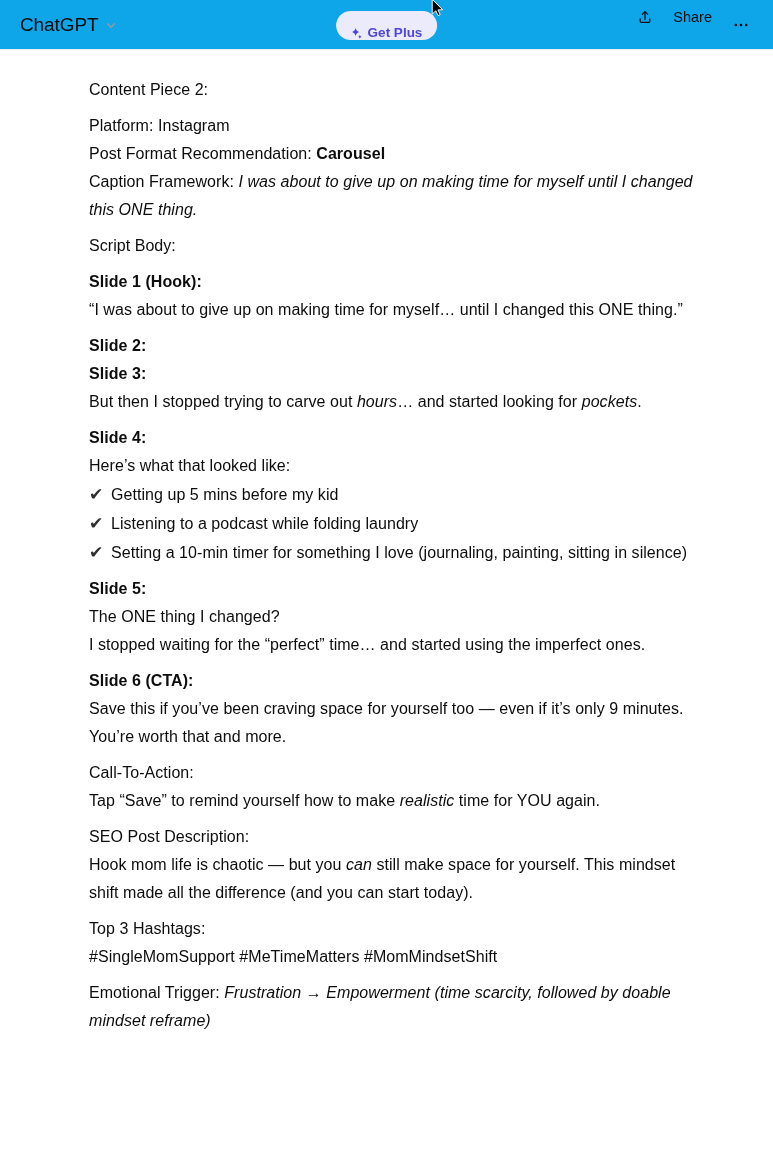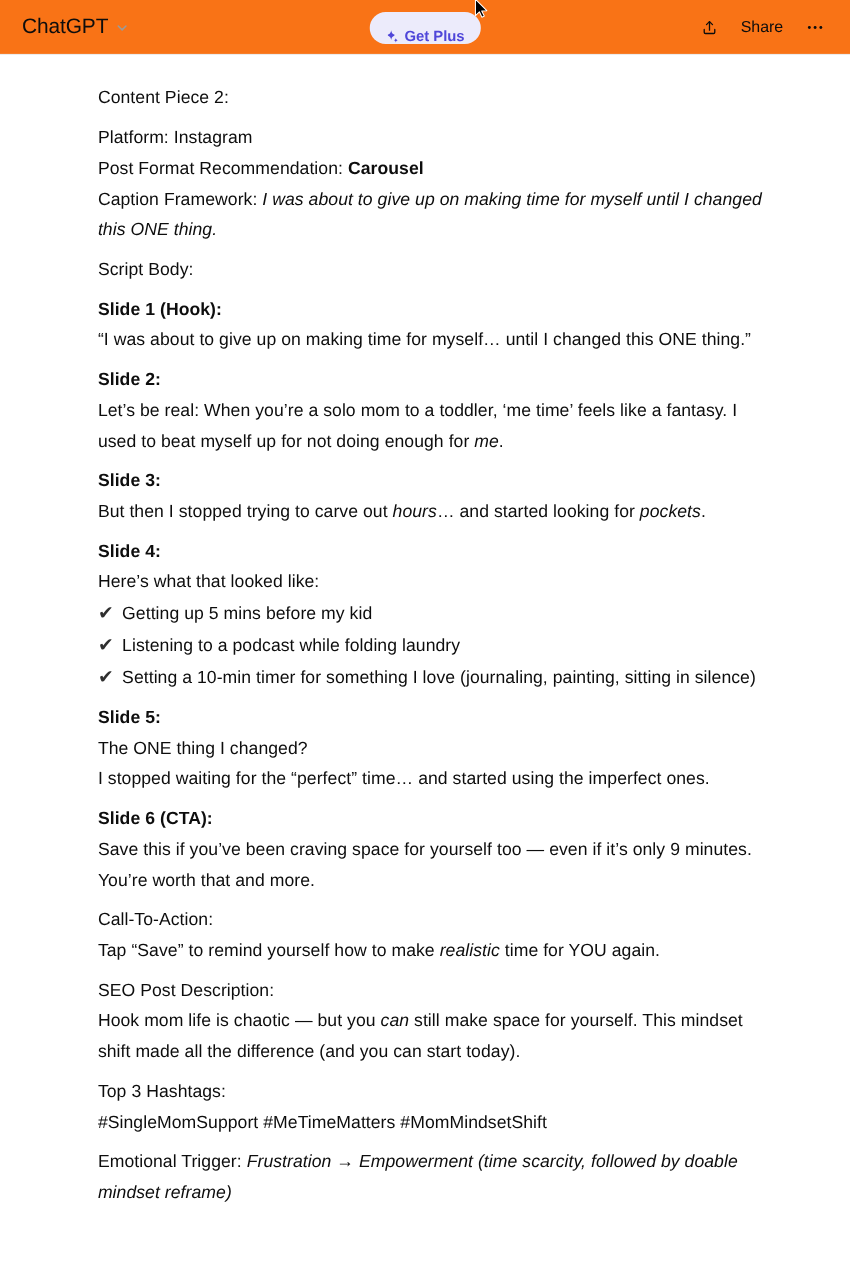--- a/index.html
+++ b/index.html
@@ -15,21 +15,21 @@
     color: #0d0d0d;
     position: relative;
   }
 
   
   .topbar {
     position: relative;
     height: 50px;
     box-sizing: border-box;
     border-bottom: 1px solid #ececec;
-    background: #f97316;
+    background: #0ea5e9;
     display: flex;
     align-items: center;
     padding: 0 16px;
   }
   .brand {
     display: flex;
     align-items: center;
     gap: 5px;
     padding: 4px 8px 4px 4px;
     border-radius: 8px;
@@ -82,21 +82,21 @@
   .sparkle svg { display: block; }
 
   .right-actions {
     display: flex;
     align-items: center;
     gap: 4px;
     margin-left: auto;
   }
   .share-btn {
     display: inline-flex;
-    align-items: center;
+    align-items: flex-start;
     gap: 20px;
     background: transparent;
     border: none;
     border-radius: 8px;
     height: 32px;
     padding: 0 9px;
     font-family: "Liberation Sans", sans-serif;
     font-size: 14.5px;
     font-weight: 400;
     color: #0d0d0d;
@@ -234,21 +234,20 @@
       <p class="tight"><span>Post Format Recommendation:</span> <b>Carousel</b></p>
 
       <p class="blk"><span>Caption Framework:</span> <i>I was about to give up on making time for myself until I changed this ONE thing.</i></p>
 
       <p class="blk">Script Body:</p>
 
       <p class="tight"><b>Slide 1 (Hook):</b></p>
       <p class="blk">“I was about to give up on making time for myself… until I changed this ONE thing.”</p>
 
       <p class="tight"><b>Slide 2:</b></p>
-      <p class="blk"><span>Let’s be real: When you’re a solo mom to a toddler, ‘me time’ feels like a fantasy. I used to beat myself up for not doing enough for </span><i>me</i><span>.</span></p>
 
       <p class="tight"><b>Slide 3:</b></p>
       <p class="blk"><span>But then I stopped trying to carve out </span><i>hours</i><span>… and started looking for </span><i>pockets</i><span>.</span></p>
 
       <p class="tight"><b>Slide 4:</b></p>
       <p class="tight">Here’s what that looked like:</p>
       <p class="tight check-line"><span class="ck">✔</span><span>Getting up 5 mins before my kid</span></p>
       <p class="tight check-line"><span class="ck">✔</span><span>Listening to a podcast while folding laundry</span></p>
       <p class="blk check-line"><span class="ck">✔</span><span>Setting a 10-min timer for something I love (journaling, painting, sitting in silence)</span></p>
 

